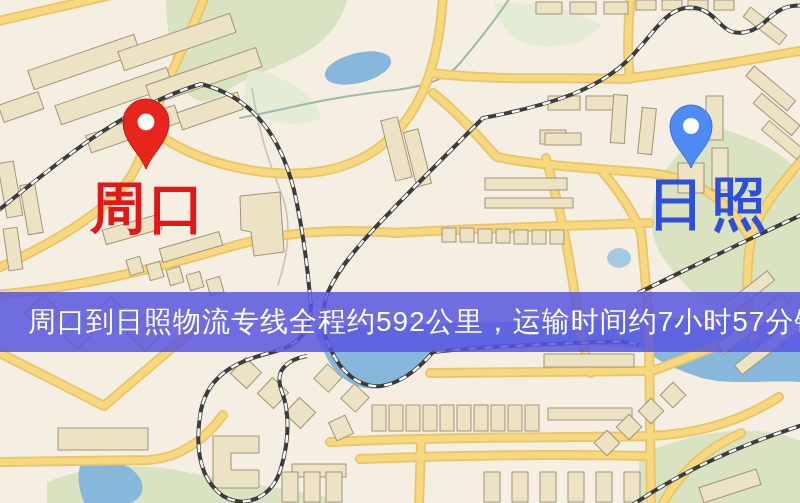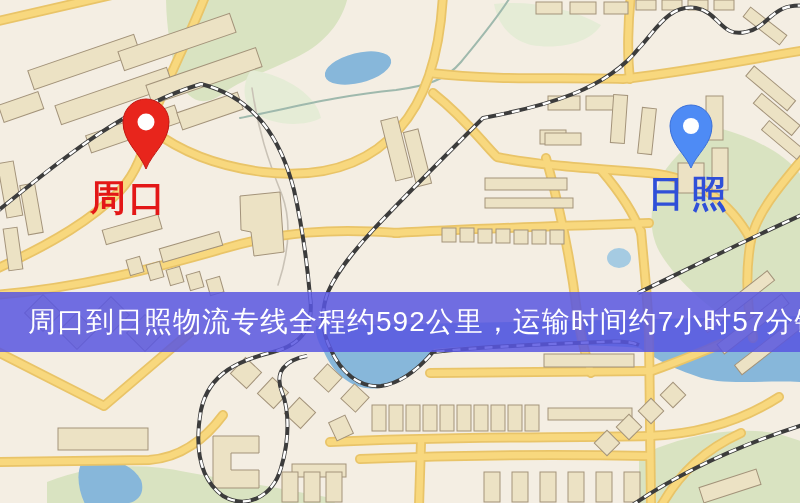--- a/index.html
+++ b/index.html
@@ -9,21 +9,21 @@
     background:#f4eee3;
   }
   .map-svg{position:absolute;left:0;top:0;}
   .parks path{stroke:none;}
   .streams path{fill:none;stroke-linecap:round;}
   .roads-casing path{fill:none;stroke:#e9c468;stroke-width:10;stroke-linecap:round;stroke-linejoin:round;}
   .roads-fill path{fill:none;stroke:#f8d87e;stroke-width:6.5;stroke-linecap:round;stroke-linejoin:round;}
   .rail-base path{fill:none;stroke-width:4;stroke-linecap:butt;}
   .rail-dash path{fill:none;stroke-width:2.4;stroke-dasharray:8 8;}
   .buildings rect,.buildings path{stroke:#a3937a;stroke-width:1;}
-  .place-label{position:absolute;font-weight:bold;font-size:36px;line-height:1;white-space:nowrap;}
+  .place-label{position:absolute;font-weight:bold;font-size:56px;line-height:1;white-space:nowrap;}
   .label-origin{left:90px;top:180px;color:#e31717;letter-spacing:3px;}
   .label-dest{left:648px;top:176px;color:#2f4fd8;letter-spacing:7px;text-align:center;}
   .pin{position:absolute;}
   .pin-red{left:118px;top:96px;}
   .pin-blue{left:665px;top:102px;}
   .banner{
     position:absolute;left:0;top:292px;width:800px;height:60px;
     background:rgba(88,86,224,0.85);
     display:flex;align-items:center;
   }

